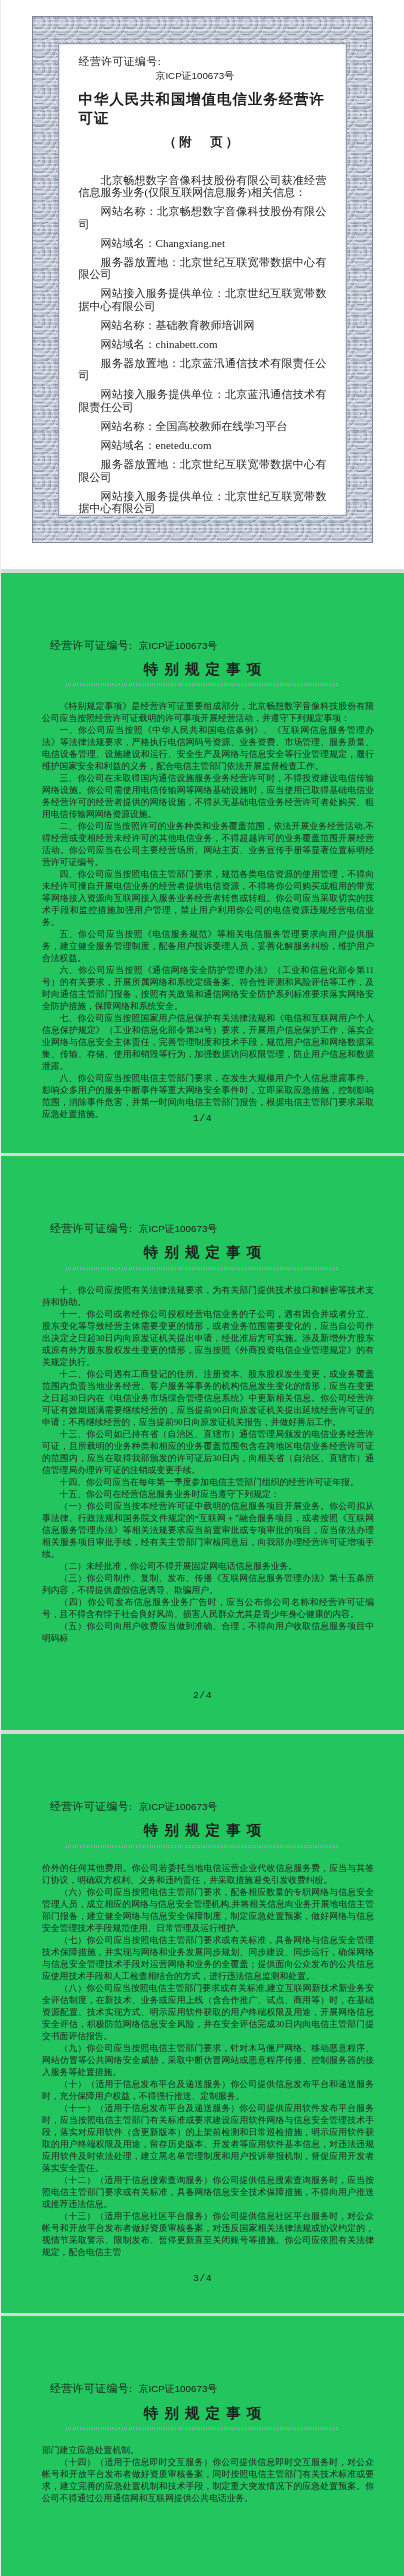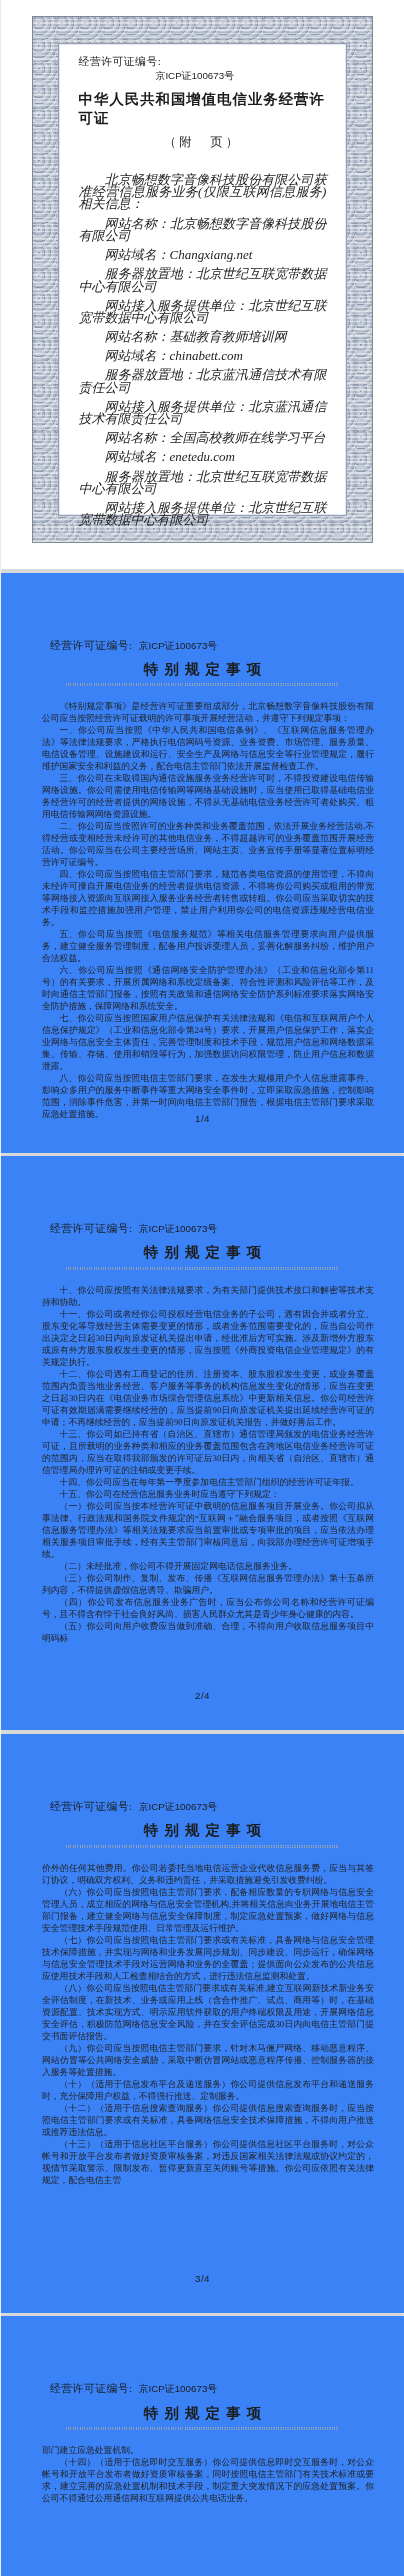--- a/index.html
+++ b/index.html
@@ -38,29 +38,29 @@
     height:100%;box-sizing:border-box;
     padding:11.3px 19.6px;
   }
   .cert-license{white-space:nowrap;}
   .cert-license .lbl{font-size:10.8px;letter-spacing:0.5px;}
   .cert-license .num{display:block;font-size:9.8px;margin:1.5px 0 0 77px;font-family:"Liberation Sans","DejaVu Sans",sans-serif;}
   .cert-title{
     text-align:left;font-size:14.4px;font-weight:700;
     letter-spacing:1px;margin-top:7.2px;
   }
-  .cert-subtitle{text-align:center;font-size:12.4px;font-weight:400;letter-spacing:3.1px;margin-top:5.2px;}
+  .cert-subtitle{text-align:center;font-size:12.4px;font-weight:700;letter-spacing:3.1px;margin-top:5.2px;}
   .cert-body{margin-top:23px;}
-  .cert-body p{margin:0 0 6.7px;font-size:13px;line-height:12.4px;text-indent:2em;text-align:justify;font-style:italic;}
+  .cert-body p{margin:0 0 6.7px;font-size:11px;line-height:12.4px;text-indent:2em;text-align:justify;}
 
   
   .divider{height:3.6px;background:#d6d9d6;border-radius:1.5px;}
 
   
-  .page{position:relative;background:#3b82f6;}
+  .page{position:relative;background:#22c55e;}
   .p2{height:580px;} .p3{height:574px;} .p4{height:579px;} .p5{height:556px;}
   .page-header{padding:66px 0 0 49px;white-space:nowrap;}
   .page-header .lbl{font-size:10.8px;letter-spacing:0.5px;}
   .page-header .num{font-size:9.8px;margin-left:4.1px;font-family:"Liberation Sans","DejaVu Sans",sans-serif;}
   .page-title{
     text-align:center;font-size:14.4px;font-weight:700;
     letter-spacing:6.2px;text-indent:6.2px;margin-top:7.2px;
   }
   .wave{
     width:273px;height:3.1px;margin:4.6px auto 0;
@@ -68,21 +68,21 @@
       repeating-linear-gradient(100deg,#9aa2ac 0 0.8px,transparent 0.8px 2.3px),
       repeating-linear-gradient(80deg,#a7aeb7 0 0.8px,transparent 0.8px 2.3px);
     opacity:.85;
   }
   .page-body{margin:14px 30px 0 41px;}
   .page-body p{margin:0;font-size:8.8px;line-height:12px;text-indent:2em;text-align:justify;color:#222;}
   .page-body p.cont{text-indent:0;font-family:Liberation Serif, serif;}
   .page-footer{
     position:absolute;left:0;right:0;bottom:29px;
     text-align:center;font-size:9.8px;letter-spacing:0.5px;
-    font-family:Liberation Sans, sans-serif;
+    font-family:Liberation Mono, monospace;
   }
 </style>
 </head>
 <body>
 
 <div class="sheet">
 
   <div class="cert-section">
     <div class="cert">
       <div class="cert-inner">
@@ -167,20 +167,21 @@
     </div>
     <div class="page-title">特别规定事项</div>
     <div class="wave"></div>
     <div class="page-body">
         <p class="cont">价外的任何其他费用。你公司若委托当地电信运营企业代收信息服务费，应当与其签订协议，明确双方权利、义务和违约责任，并采取措施避免引发收费纠纷。</p>
         <p>（六）你公司应当按照电信主管部门要求，配备相应数量的专职网络与信息安全管理人员，成立相应的网络与信息安全管理机构,并将相关信息向业务开展地电信主管部门报备，建立健全网络与信息安全保障制度，制定应急处置预案，做好网络与信息安全管理技术手段规范使用、日常管理及运行维护。</p>
         <p>（七）你公司应当按照电信主管部门要求或有关标准，具备网络与信息安全管理技术保障措施，并实现与网络和业务发展同步规划、同步建设、同步运行，确保网络与信息安全管理技术手段对运营网络和业务的全覆盖；提供面向公众发布的公共信息应使用技术手段和人工检查相结合的方式，进行违法信息监测和处置。</p>
         <p>（八）你公司应当按照电信主管部门要求或有关标准,建立互联网新技术新业务安全评估制度，在新技术、业务或应用上线（含合作推广、试点、商用等）时，在基础资源配置、技术实现方式、明示应用软件获取的用户终端权限及用途，开展网络信息安全评估，积极防范网络信息安全风险，并在安全评估完成30日内向电信主管部门提交书面评估报告。</p>
         <p>（九）你公司应当按照电信主管部门要求，针对木马僵尸网络、移动恶意程序、网站仿冒等公共网络安全威胁，采取中断仿冒网站或恶意程序传播、控制服务器的接入服务等处置措施。</p>
         <p>（十）（适用于信息发布平台及递送服务）你公司提供信息发布平台和递送服务时，充分保障用户权益，不得强行推送、定制服务。</p>
+        <p>（十一）（适用于信息发布平台及递送服务）你公司提供应用软件发布平台服务时，应当按照电信主管部门有关标准或要求建设应用软件网络与信息安全管理技术手段，落实对应用软件（含更新版本）的上架前检测和日常巡检措施，明示应用软件获取的用户终端权限及用途，留存历史版本、开发者等应用软件基本信息，对违法违规应用软件及时依法处理，建立黑名单管理制度和用户投诉举报机制，督促应用开发者落实安全责任。</p>
         <p>（十二）（适用于信息搜索查询服务）你公司提供信息搜索查询服务时，应当按照电信主管部门要求或有关标准，具备网络信息安全技术保障措施，不得向用户推送或推荐违法信息。</p>
         <p>（十三）（适用于信息社区平台服务）你公司提供信息社区平台服务时，对公众帐号和开放平台发布者做好资质审核备案，对违反国家相关法律法规或协议约定的，视情节采取警示、限制发布、暂停更新直至关闭账号等措施。你公司应依照有关法律规定，配合电信主管</p>
       </div>
     <div class="page-footer">3/4</div>
   </div>
 
   <div class="divider"></div>
   <div class="page p5">
     <div class="page-header">
       <span class="lbl">经营许可证编号:</span>

